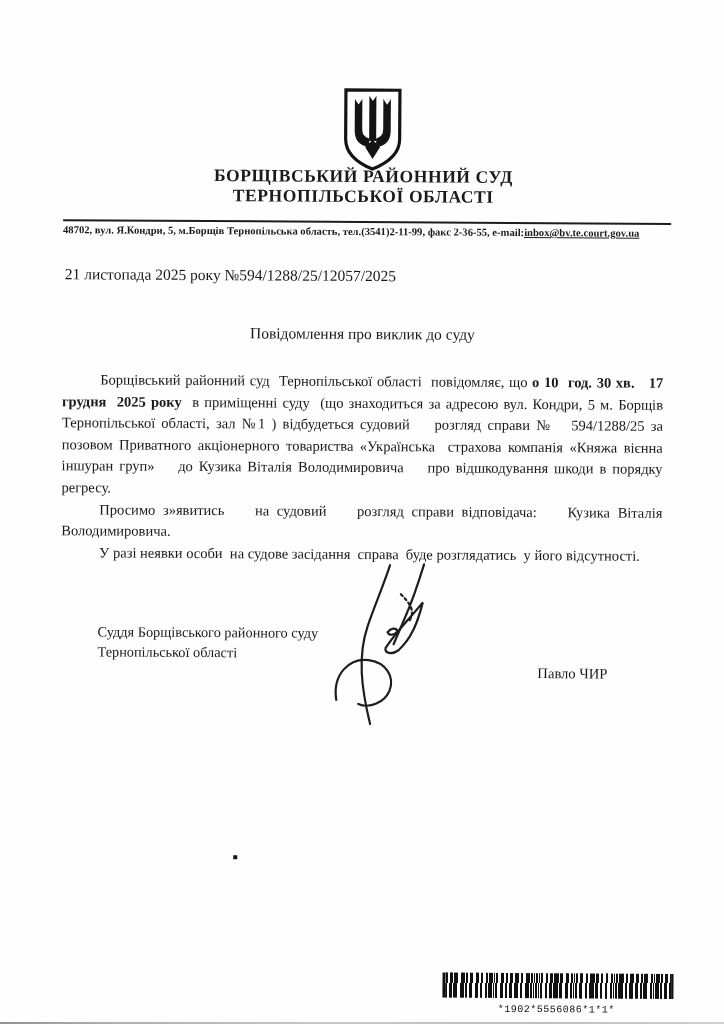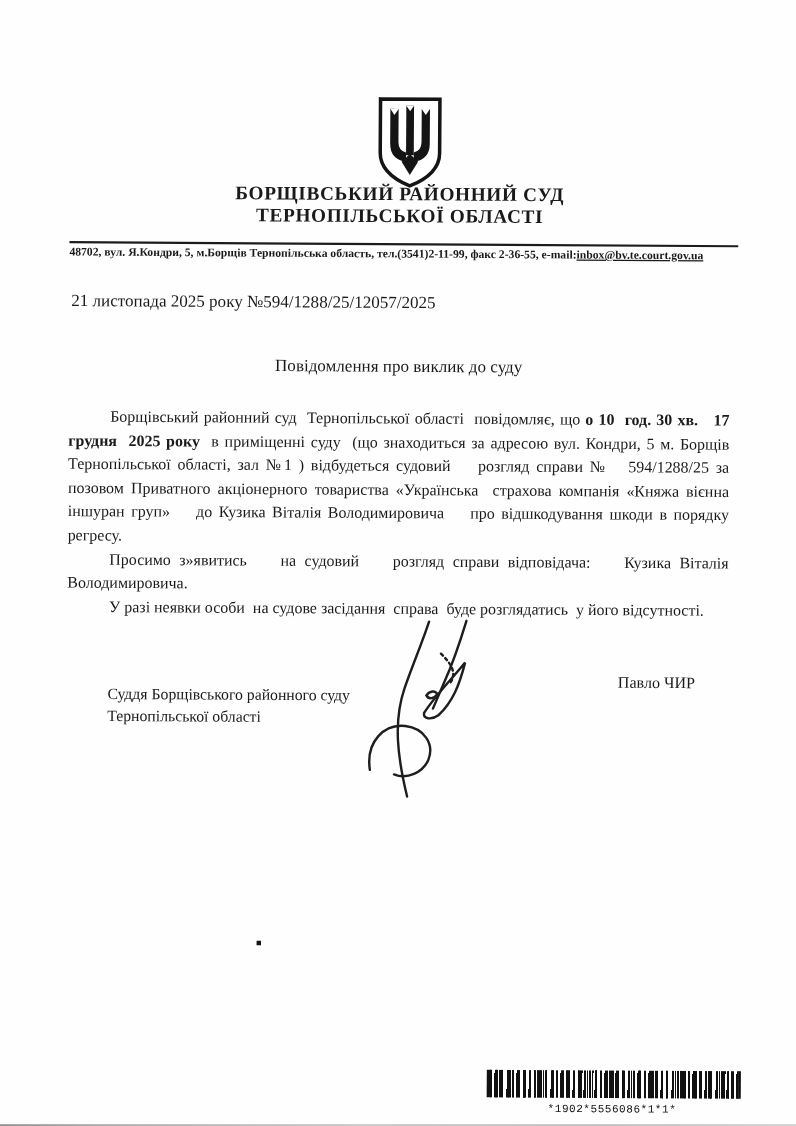--- a/index.html
+++ b/index.html
@@ -38,21 +38,21 @@
     position: absolute; left: 62px; top: 371px; width: 601px;
     font-size: 14.5px; line-height: 21.6px; text-align: justify;
   }
   .body-text p { margin: 0; text-indent: 38px; white-space: pre-wrap; }
   .body-text .b { font-weight: bold; }
 
   .judge { position: absolute; left: 99px; top: 623px; font-size: 14.3px; line-height: 20px; }
 
   .sig { position: absolute; left: 325px; top: 560px; width: 165px; height: 168px; }
 
-  .judge-name { position: absolute; left: 539px; top: 612px; font-size: 14.6px; margin-left: 24px; }
+  .judge-name { position: absolute; left: 539px; top: 664px; font-size: 14.6px; }
 
   .speck { position: absolute; left: 236px; top: 856px; width: 4px; height: 4px; background: #151515; }
 
   .barcode-wrap { position: absolute; left: 446px; top: 972px; width: 228px; text-align: center; }
   .barcode {
     width: 226px; height: 25px; margin: 0 auto;
     border-left: 3px solid #111; border-right: 2px solid #111;
     background:
       repeating-linear-gradient(90deg, #111 0 2px, transparent 2px 5px),
       repeating-linear-gradient(90deg, #111 0 1px, transparent 1px 8px),

